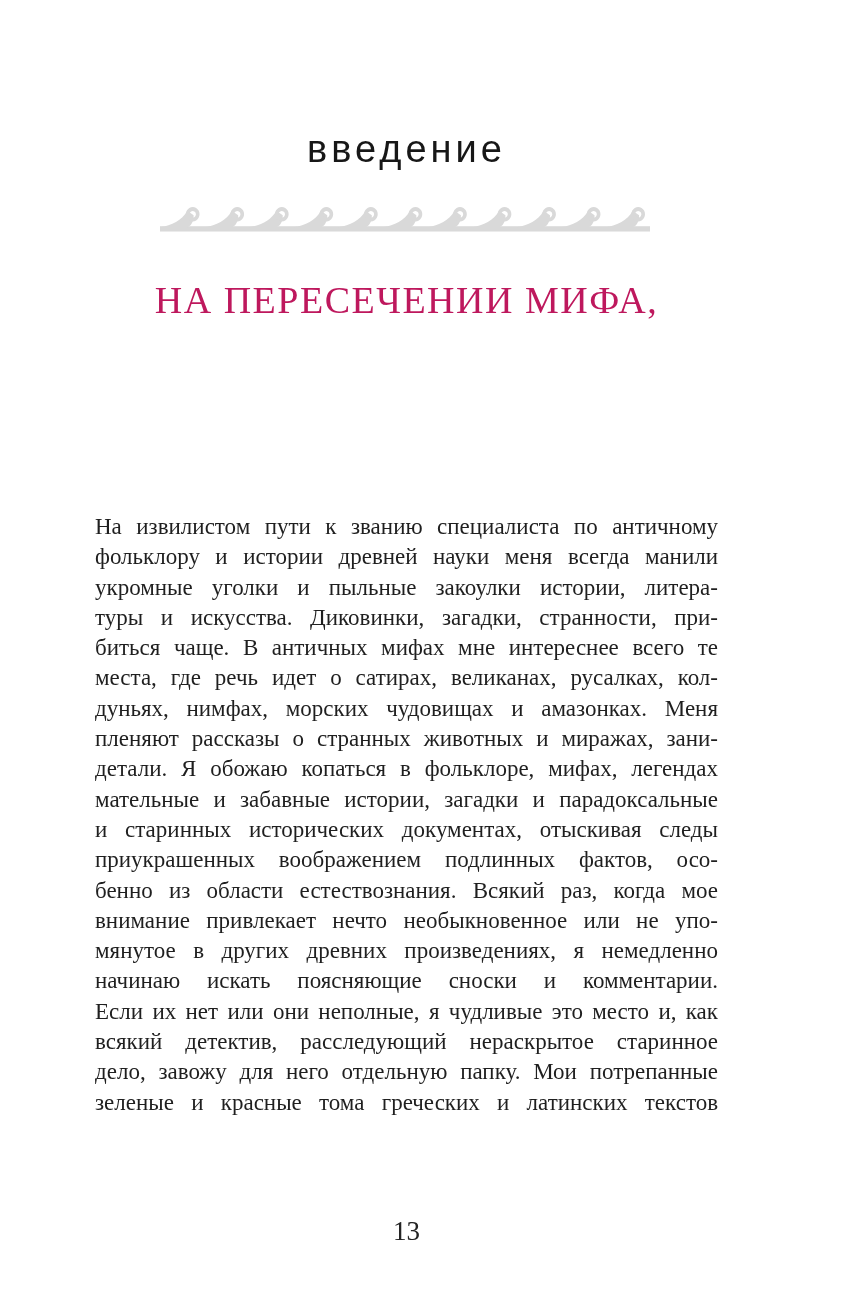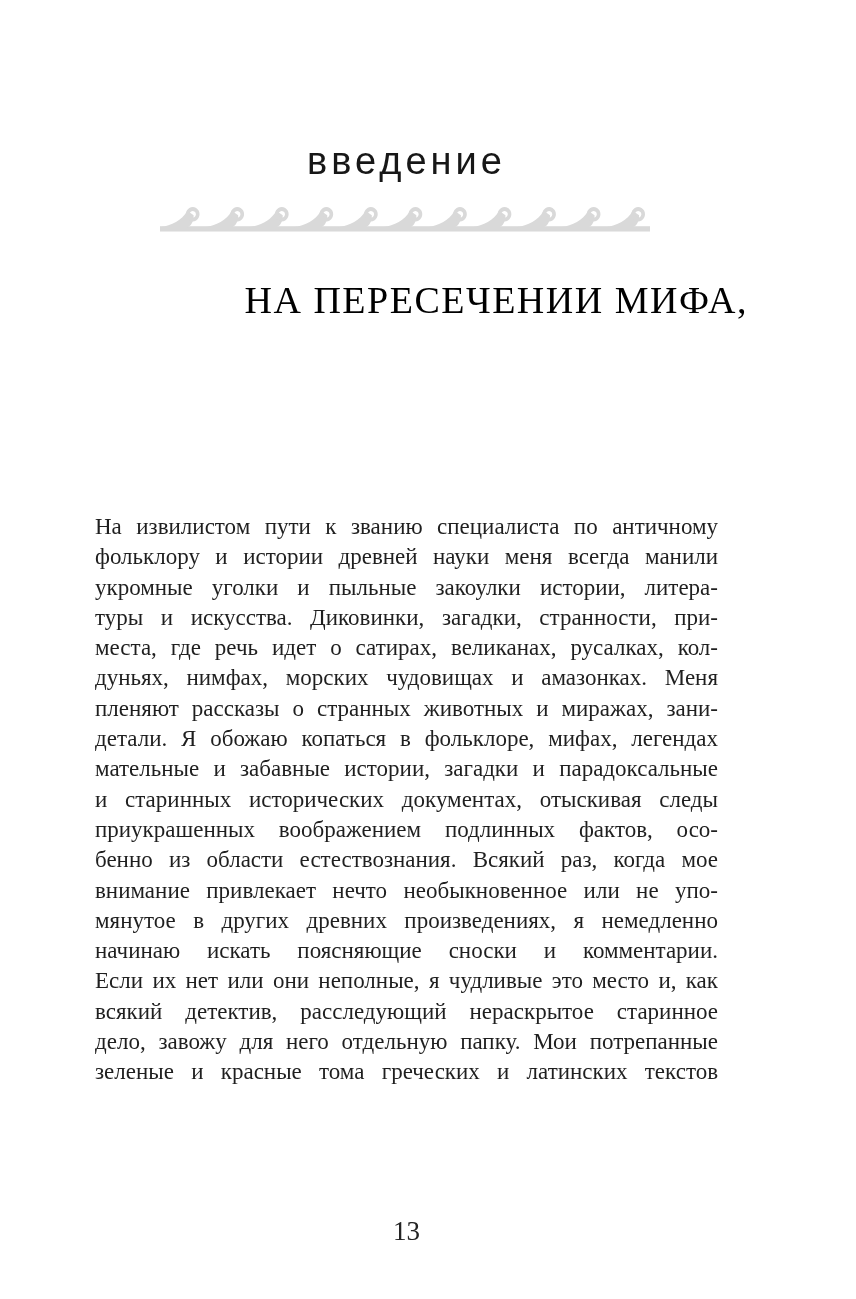--- a/index.html
+++ b/index.html
@@ -19,47 +19,46 @@
     position: absolute;
     top: 128px;
     left: 95px;
     width: 623px;
     text-align: center;
     font-family: "Liberation Sans", sans-serif;
     font-size: 38px;
     font-weight: 400;
     letter-spacing: 4px;
     color: #171717;
-    margin-top: 12px;
   }
   .ornament {
     position: absolute;
     top: 206px;
     left: 160px;
     width: 490px;
     height: 26px;
   }
   .ornament svg {
     display: block;
   }
   .ornament .wv-fill {
     fill: #d9d9d9;
   }
   .chapter-title {
     position: absolute;
     top: 278px;
     left: 65px;
     width: 683px;
-    text-align: right;
+    text-align: center;
     font-family: "Liberation Serif", serif;
     font-size: 38px;
     font-weight: 400;
     line-height: 45px;
     letter-spacing: 1.5px;
-    color: #000000;
+    color: #be185d;
   }
   .body-text {
     position: absolute;
     top: 512px;
     left: 95px;
     width: 623px;
     font-family: "Liberation Serif", serif;
     font-size: 23px;
     line-height: 30.3px;
     color: #1f1f1f;
@@ -114,20 +113,21 @@
 
   <div class="chapter-title">
     <div>НА ПЕРЕСЕЧЕНИИ МИФА,</div>
   </div>
 
   <div class="body-text">
       <div class="body-line">На извилистом пути к званию специалиста по античному</div>
       <div class="body-line">фольклору и истории древней науки меня всегда манили</div>
       <div class="body-line">укромные уголки и пыльные закоулки истории, литера-</div>
       <div class="body-line">туры и искусства. Диковинки, загадки, странности, при-</div>
+      <div class="body-line">биться чаще. В античных мифах мне интереснее всего те</div>
       <div class="body-line">места, где речь идет о сатирах, великанах, русалках, кол-</div>
       <div class="body-line">дуньях, нимфах, морских чудовищах и амазонках. Меня</div>
       <div class="body-line">пленяют рассказы о странных животных и миражах, зани-</div>
       <div class="body-line">детали. Я обожаю копаться в фольклоре, мифах, легендах</div>
       <div class="body-line">мательные и забавные истории, загадки и парадоксальные</div>
       <div class="body-line">и старинных исторических документах, отыскивая следы</div>
       <div class="body-line">приукрашенных воображением подлинных фактов, осо-</div>
       <div class="body-line">бенно из области естествознания. Всякий раз, когда мое</div>
       <div class="body-line">внимание привлекает нечто необыкновенное или не упо-</div>
       <div class="body-line">мянутое в других древних произведениях, я немедленно</div>

